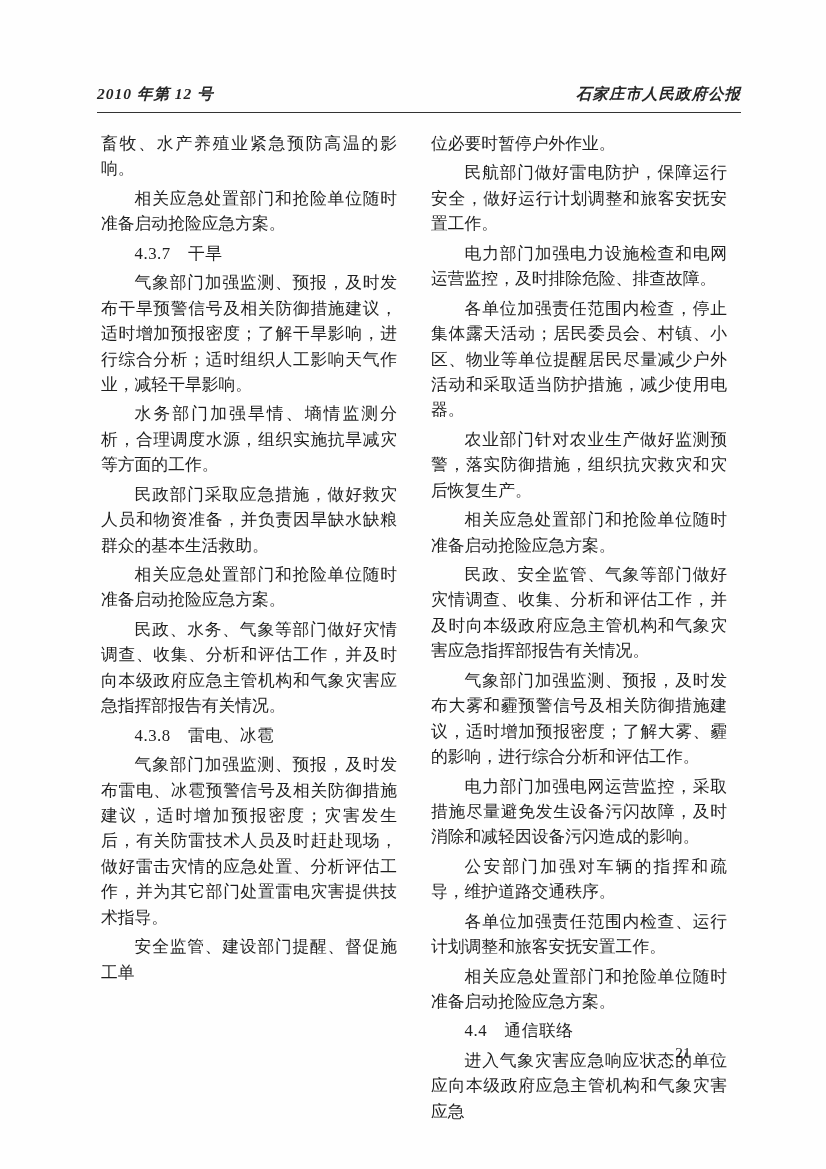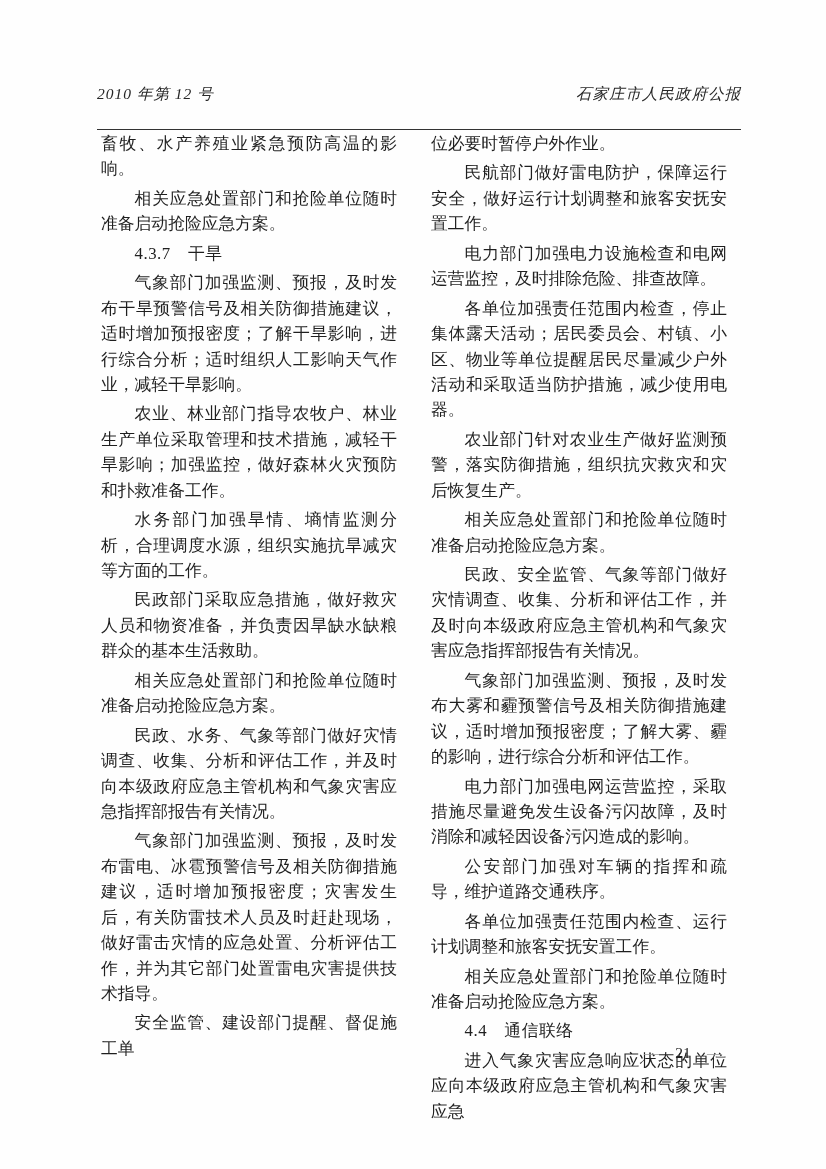--- a/index.html
+++ b/index.html
@@ -15,29 +15,30 @@
     font-family: "Liberation Serif", "DejaVu Serif", serif;
     color: #1f1f1f;
     overflow: hidden;
     margin: 0 auto;
   }
   .running-header {
     position: absolute;
     left: 97px;
     right: 85px;
     top: 84px;
-    padding-bottom: 24px;
+    padding-bottom: 7px;
     border-bottom: 1.5px solid #333333;
     display: flex;
     justify-content: space-between;
     align-items: flex-end;
     font-size: 15.5px;
     font-style: italic; 
     letter-spacing: 1px;
     color: #262626;
+    font-weight: bold;
   }
   .column {
     position: absolute;
     top: 127px;
     width: 304px;
     font-size: 16.8px;
     line-height: 25.44px;
     text-align: justify;
     text-justify: inter-character;
   }
@@ -74,25 +75,25 @@
   <div class="running-header">
     <span>2010 年第 12 号</span>
     <span>石家庄市人民政府公报</span>
   </div>
 
   <div class="column column-left">
       <p class="para no-indent">畜牧、水产养殖业紧急预防高温的影响。</p>
       <p class="para">相关应急处置部门和抢险单位随时准备启动抢险应急方案。</p>
       <p class="para heading">4.3.7　干旱</p>
       <p class="para">气象部门加强监测、预报，及时发布干旱预警信号及相关防御措施建议，适时增加预报密度；了解干旱影响，进行综合分析；适时组织人工影响天气作业，减轻干旱影响。</p>
-      <p class="para">农业、林业部门指导农牧户、林业生产单位采取管理和技术措施，减轻干旱影响；加强监控，做好森林火灾预防和扑救准备工作。</p>
       <p class="para">水务部门加强旱情、墒情监测分析，合理调度水源，组织实施抗旱减灾等方面的工作。</p>
       <p class="para">民政部门采取应急措施，做好救灾人员和物资准备，并负责因旱缺水缺粮群众的基本生活救助。</p>
       <p class="para">相关应急处置部门和抢险单位随时准备启动抢险应急方案。</p>
       <p class="para">民政、水务、气象等部门做好灾情调查、收集、分析和评估工作，并及时向本级政府应急主管机构和气象灾害应急指挥部报告有关情况。</p>
+      <p class="para heading">4.3.8　雷电、冰雹</p>
       <p class="para">气象部门加强监测、预报，及时发布雷电、冰雹预警信号及相关防御措施建议，适时增加预报密度；灾害发生后，有关防雷技术人员及时赶赴现场，做好雷击灾情的应急处置、分析评估工作，并为其它部门处置雷电灾害提供技术指导。</p>
       <p class="para">安全监管、建设部门提醒、督促施工单</p>
     </div>
 
   <div class="column column-right">
       <p class="para no-indent">位必要时暂停户外作业。</p>
       <p class="para">民航部门做好雷电防护，保障运行安全，做好运行计划调整和旅客安抚安置工作。</p>
       <p class="para">电力部门加强电力设施检查和电网运营监控，及时排除危险、排查故障。</p>
       <p class="para">各单位加强责任范围内检查，停止集体露天活动；居民委员会、村镇、小区、物业等单位提醒居民尽量减少户外活动和采取适当防护措施，减少使用电器。</p>
       <p class="para">农业部门针对农业生产做好监测预警，落实防御措施，组织抗灾救灾和灾后恢复生产。</p>

